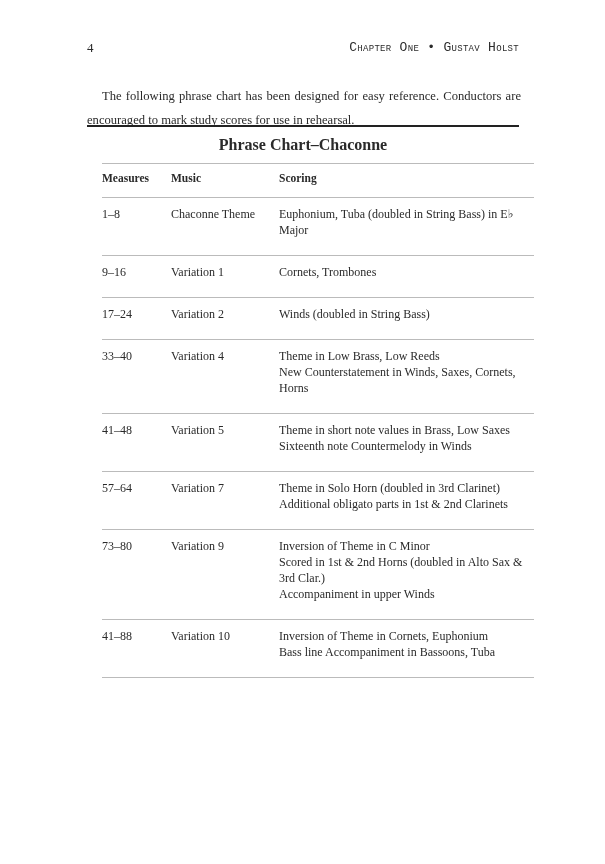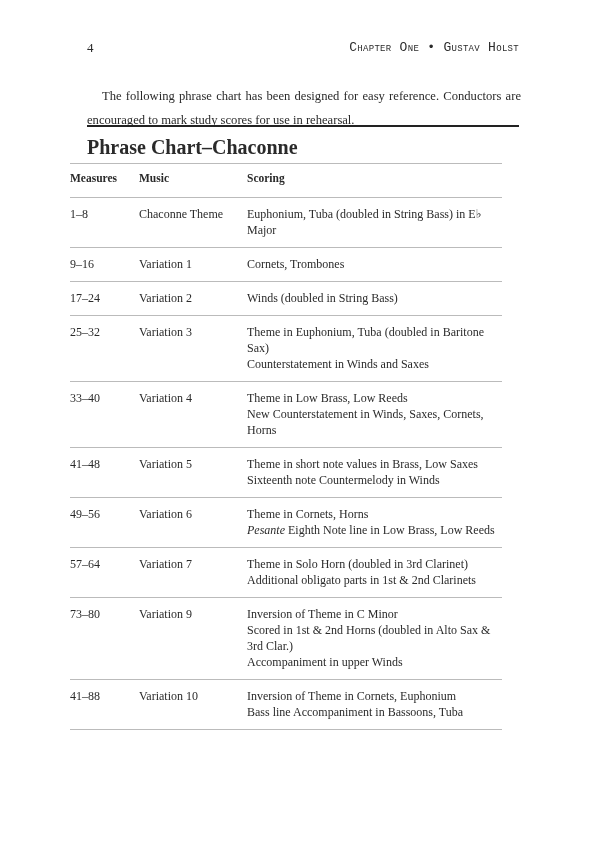--- a/index.html
+++ b/index.html
@@ -5,27 +5,27 @@
     html, body { margin: 0; padding: 0; background: #ffffff; }
     body {
       width: 605px; height: 864px; position: relative; overflow: hidden;
       font-family: "Liberation Serif", "DejaVu Serif", serif; color: #2a2a2a;
     }
     .header { position: absolute; top: 40px; left: 87px; width: 432px; font-size: 13px; }
     .page-num { position: absolute; left: 0; top: 0; }
     .running-head { position: absolute; right: 0; top: 0; font-variant: small-caps; letter-spacing: 0.3px; font-family: Liberation Mono, monospace; }
     .intro { position: absolute; top: 84px; left: 87px; width: 434px; font-size: 12.6px; line-height: 24px; text-indent: 15px; text-align: justify; }
     .top-rule { position: absolute; top: 125px; left: 87px; width: 432px; height: 2px; background: #222; }
-    .chart-title { position: absolute; top: 136px; left: 87px; width: 432px; font-size: 20px; font-weight: bold; }
-    table { position: absolute; top: 163px; left: 70px; width: 432px; border-collapse: collapse; font-size: 12px; }
+    .chart-title { position: absolute; top: 136px; left: 87px; width: 432px; text-align: center; font-size: 16px; font-weight: bold; }
+    table { position: absolute; top: 163px; left: 102px; width: 432px; border-collapse: collapse; font-size: 12px; }
     th, td { text-align: left; vertical-align: top; padding: 0; }
     thead tr { border-top: 1px solid #bbb; border-bottom: 1px solid #bbb; }
     th { font-weight: bold; font-size: 11.5px; padding-top: 8px; height: 25px; }
     tbody tr { border-bottom: 1px solid #bbb; }
-    td { padding-top: 8px; padding-bottom: 9px; line-height: 16px; }
+    td { padding-top: 8px; padding-bottom: 17px; line-height: 16px; }
     .c1 { width: 69px; }
     .c2 { width: 108px; }
     .line { display: block; }
     .em { font-style: italic; }
   </style>
 </head>
 <body>
 
 <div class="header">
   <span class="page-num">4</span>
@@ -61,49 +61,33 @@
         </td>
       </tr>
       <tr>
         <td class="c1">17–24</td>
         <td class="c2">Variation 2</td>
         <td>
           <span class="line">Winds (doubled in String Bass)</span>
         </td>
       </tr>
       <tr>
-        <td class="c1">25–32</td>
-        <td class="c2">Variation 3</td>
-        <td>
-          <span class="line">Theme in Euphonium, Tuba (doubled in Baritone Sax)</span>
-          <span class="line">Counterstatement in Winds and Saxes</span>
-        </td>
-      </tr>
-      <tr>
         <td class="c1">33–40</td>
         <td class="c2">Variation 4</td>
         <td>
           <span class="line">Theme in Low Brass, Low Reeds</span>
           <span class="line">New Counterstatement in Winds, Saxes, Cornets, Horns</span>
         </td>
       </tr>
       <tr>
         <td class="c1">41–48</td>
         <td class="c2">Variation 5</td>
         <td>
           <span class="line">Theme in short note values in Brass, Low Saxes</span>
           <span class="line">Sixteenth note Countermelody in Winds</span>
-        </td>
-      </tr>
-      <tr>
-        <td class="c1">49–56</td>
-        <td class="c2">Variation 6</td>
-        <td>
-          <span class="line">Theme in Cornets, Horns</span>
-          <span class="line"><span class="em">Pesante</span> <span>Eighth Note line in Low Brass, Low Reeds</span></span>
         </td>
       </tr>
       <tr>
         <td class="c1">57–64</td>
         <td class="c2">Variation 7</td>
         <td>
           <span class="line">Theme in Solo Horn (doubled in 3rd Clarinet)</span>
           <span class="line">Additional obligato parts in 1st &amp; 2nd Clarinets</span>
         </td>
       </tr>

